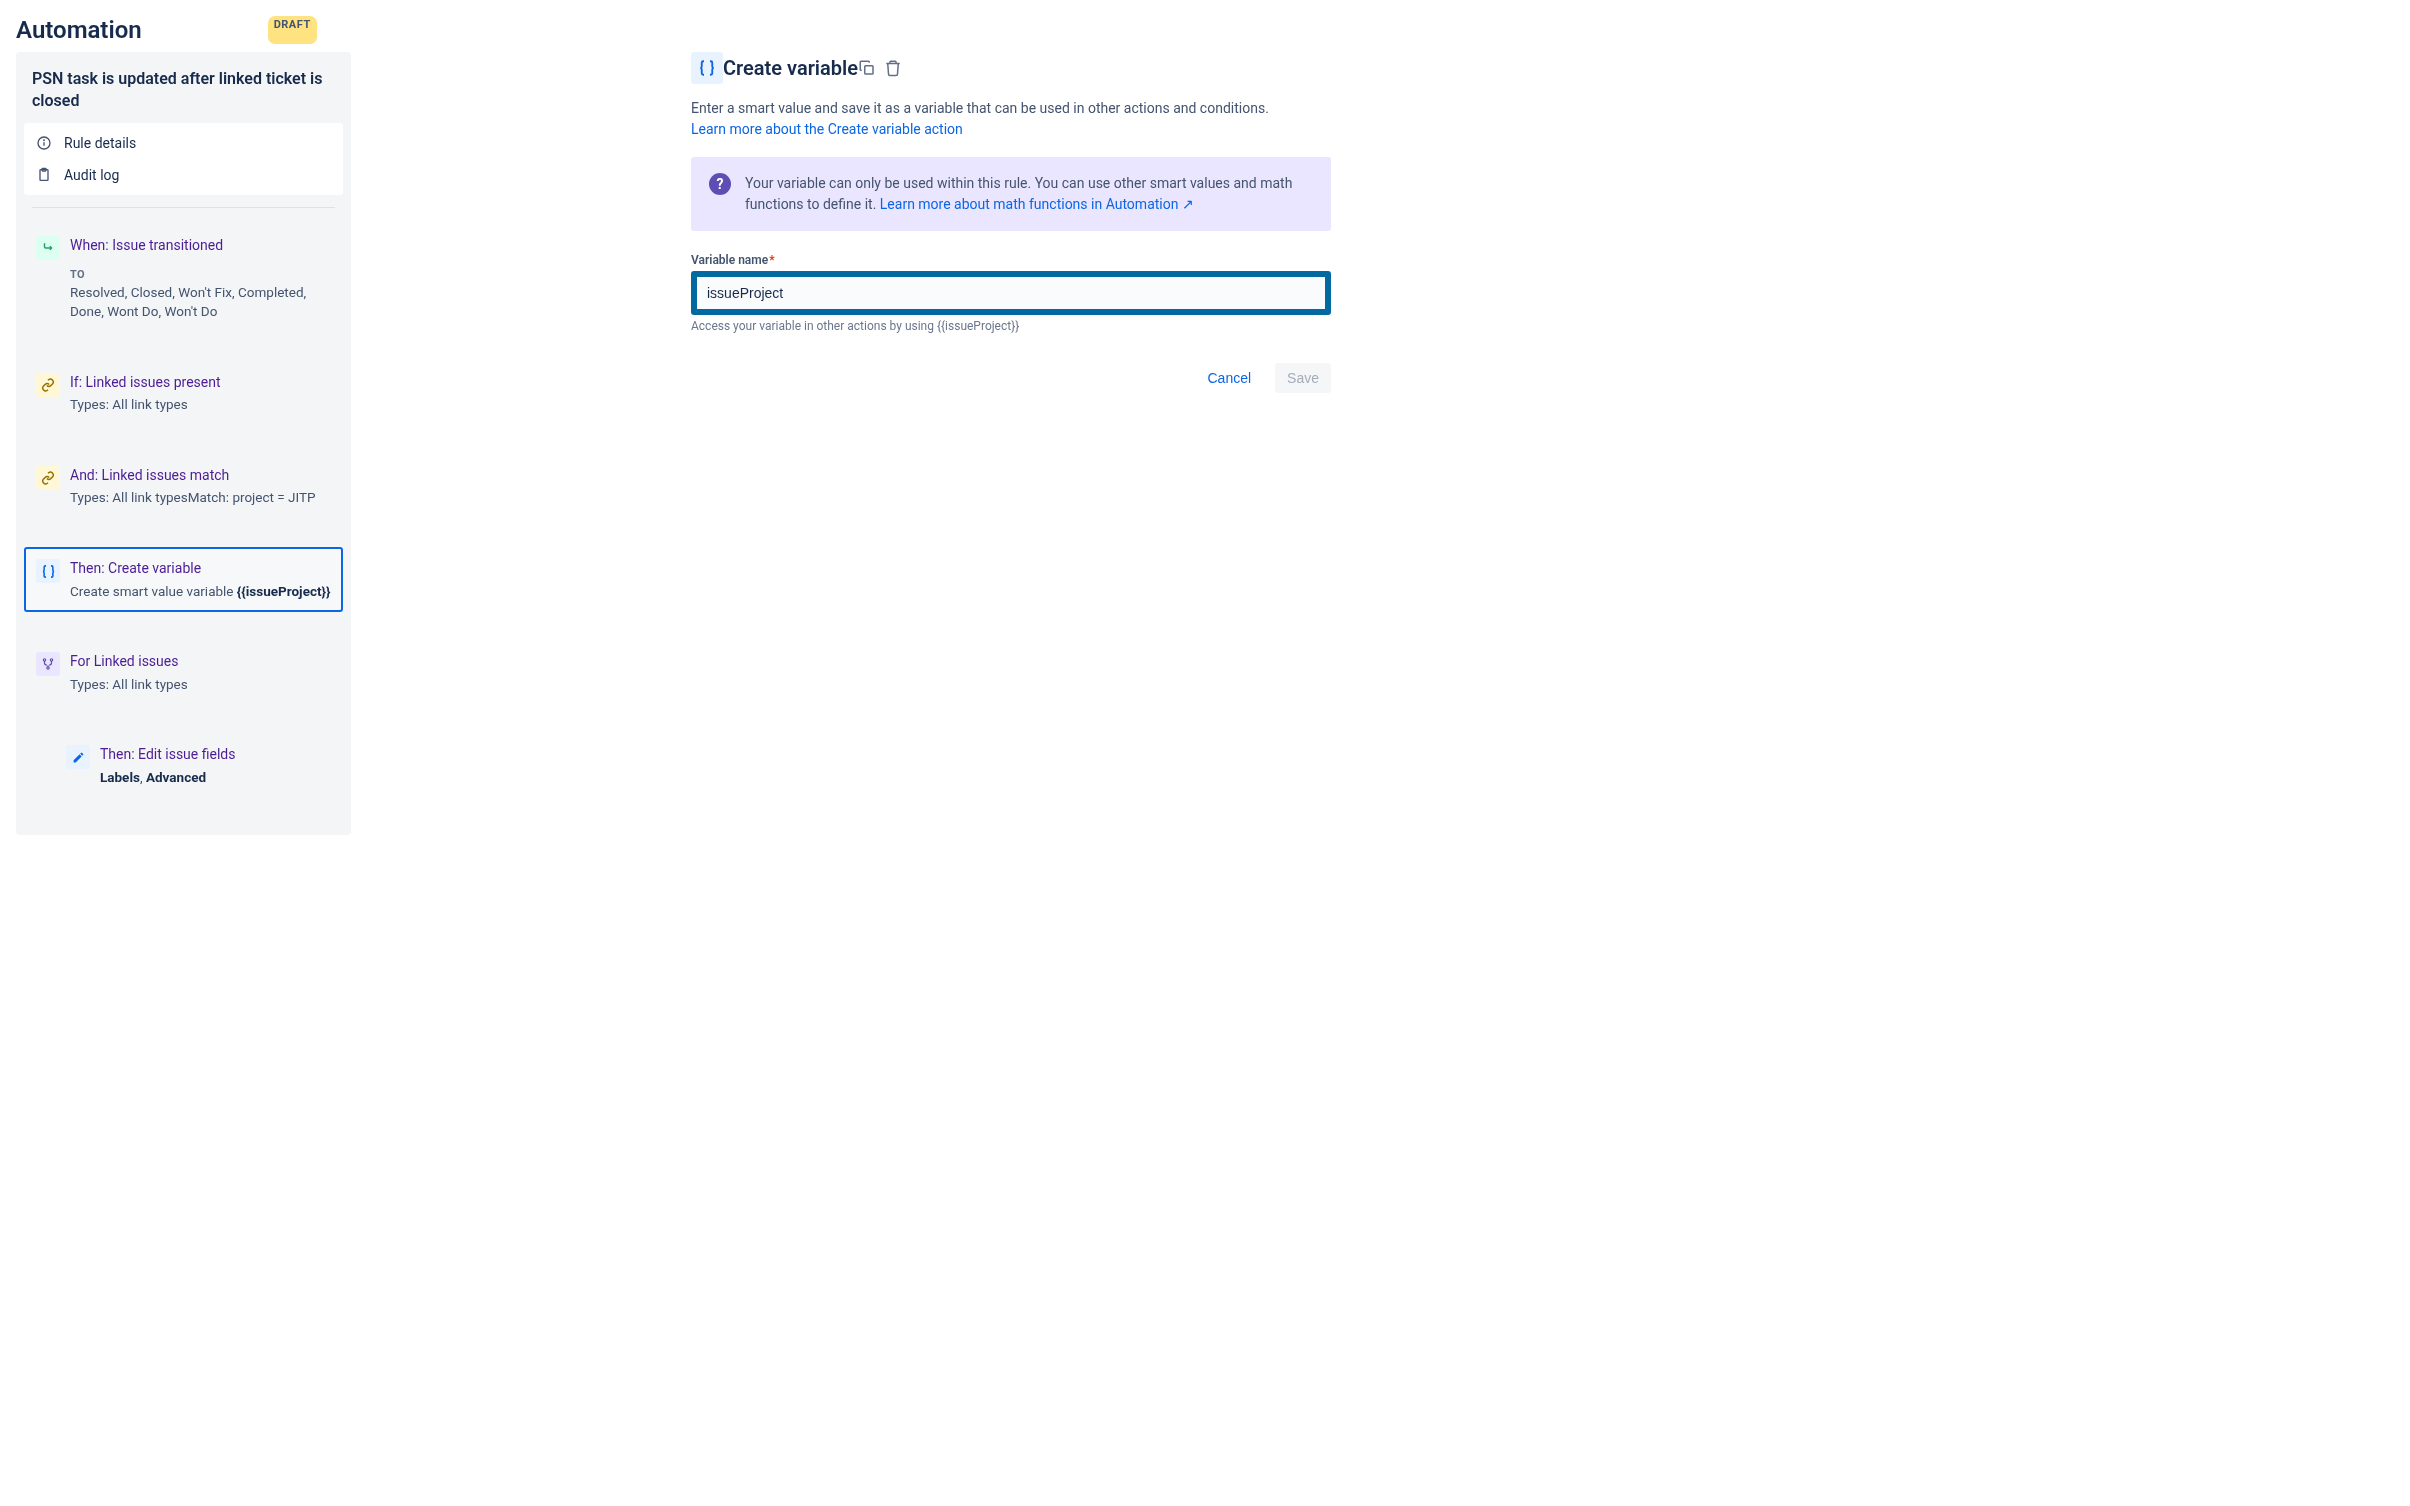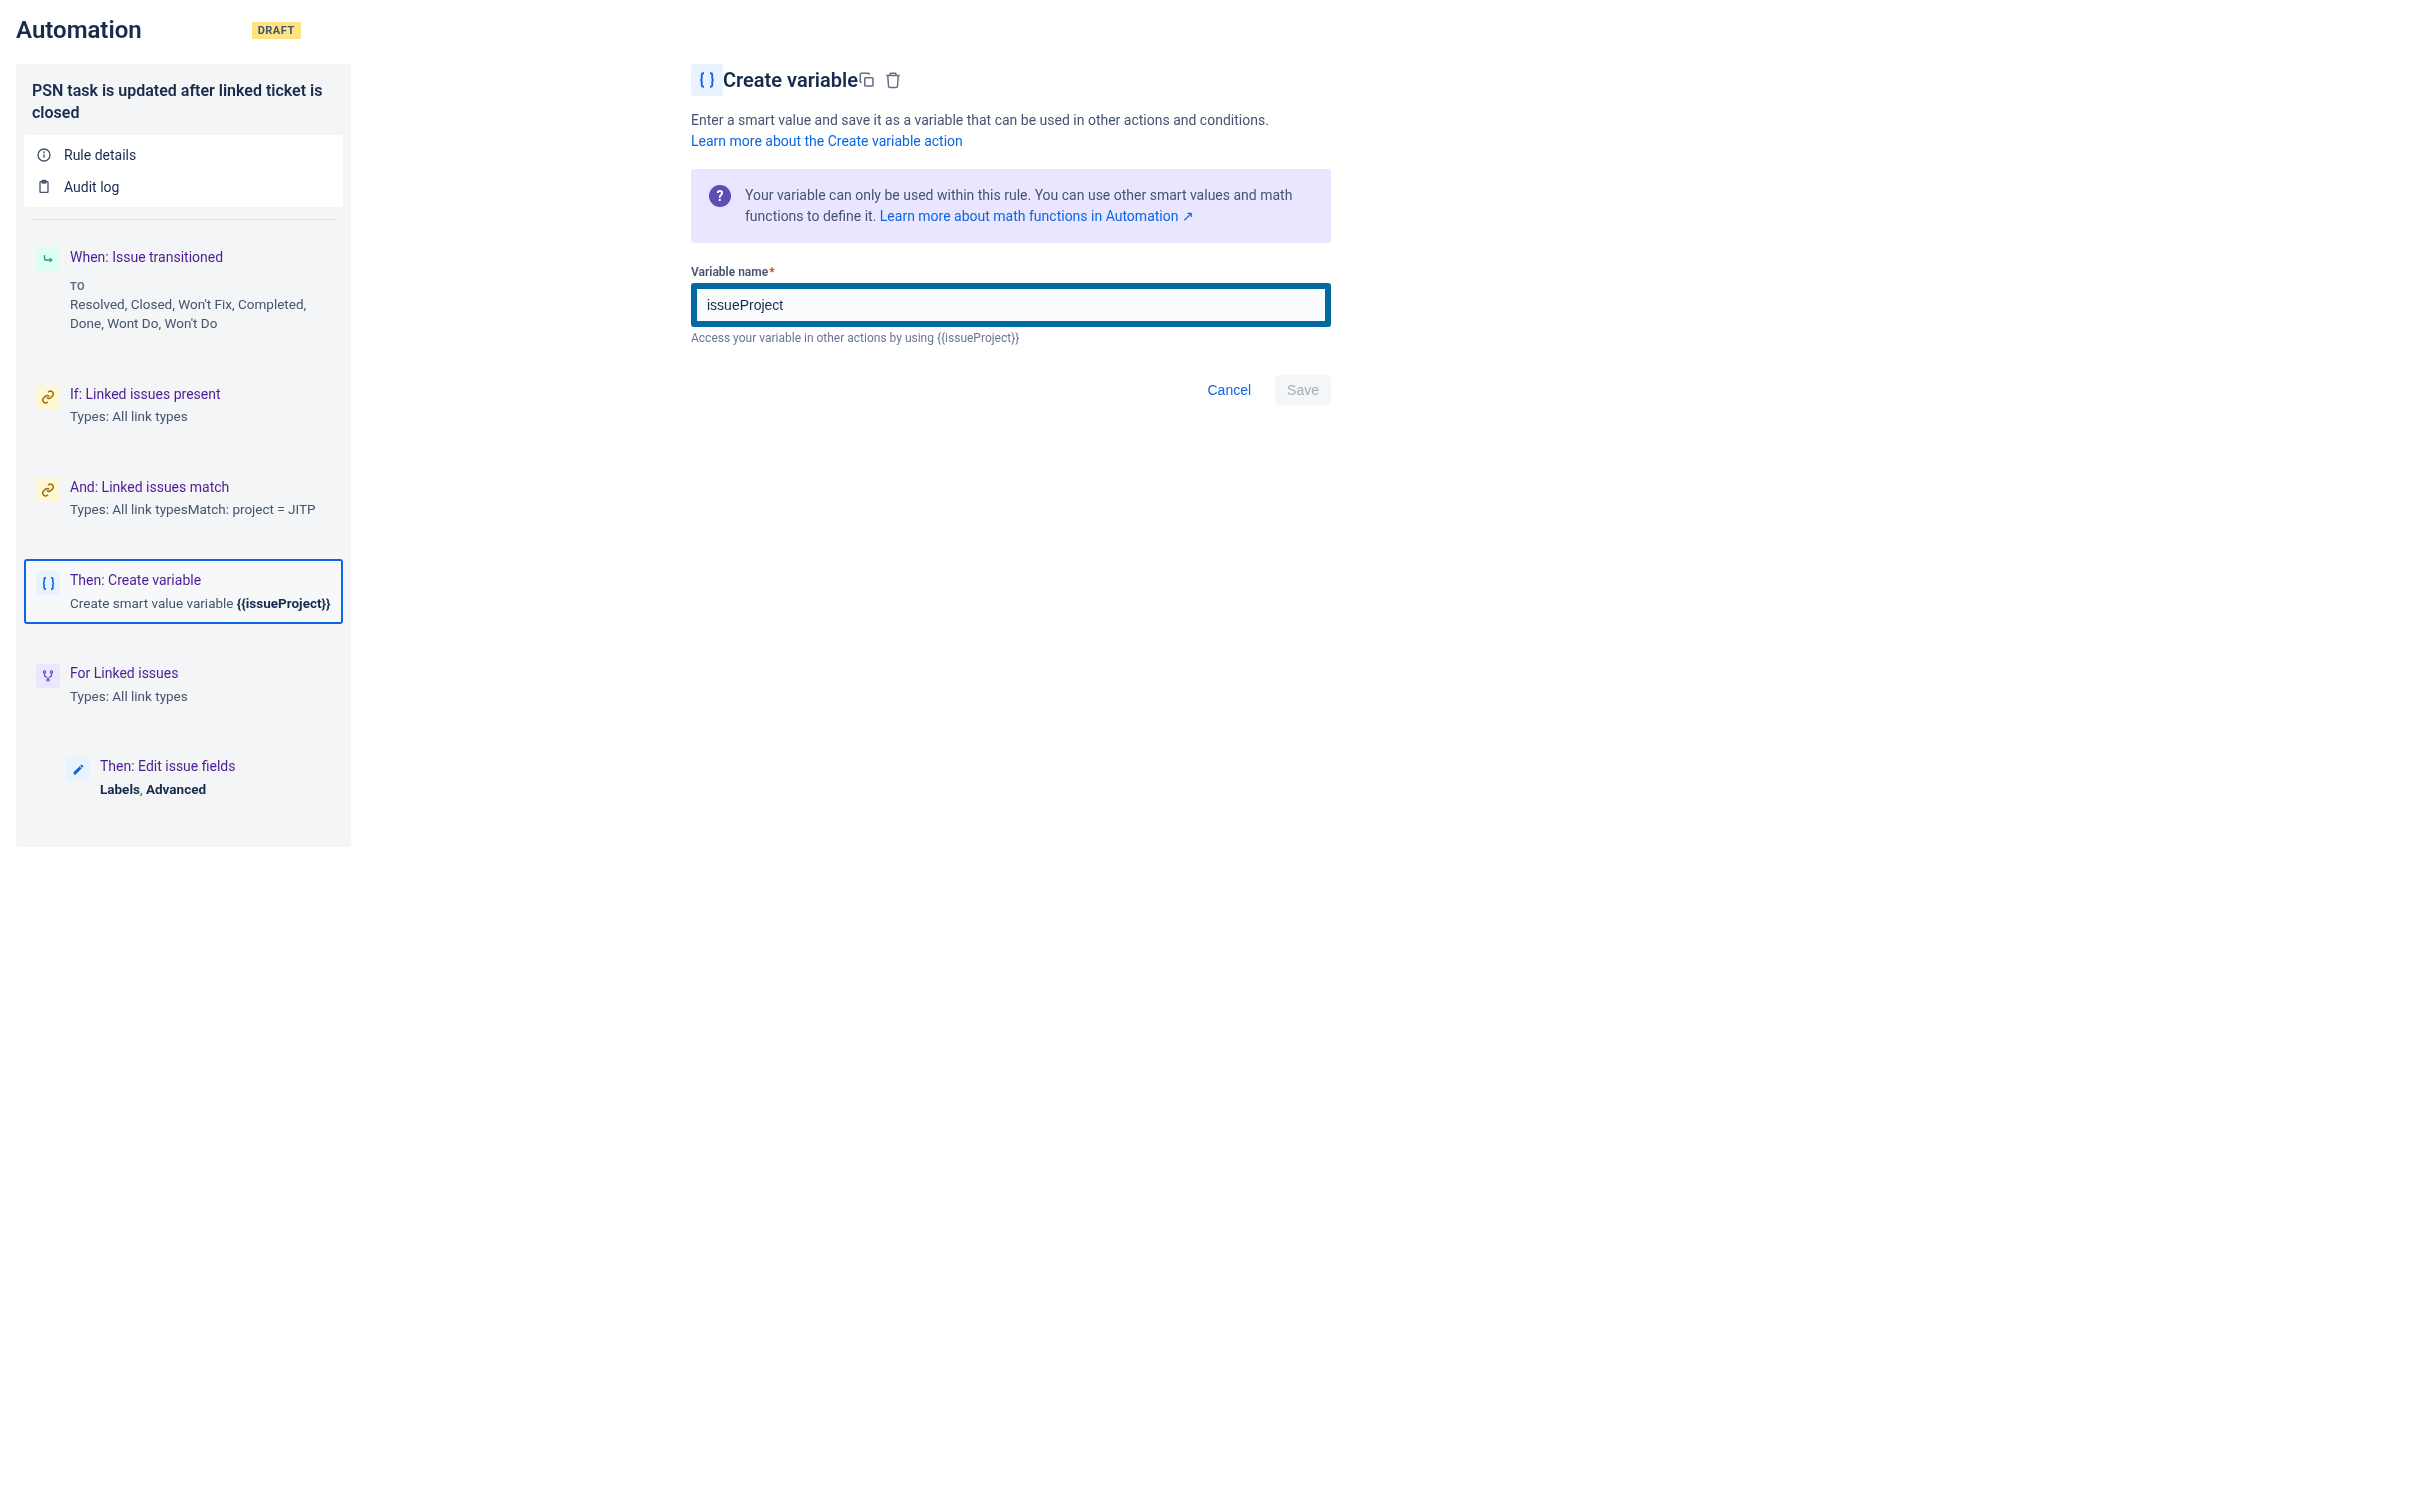--- a/index.html
+++ b/index.html
@@ -5,35 +5,35 @@
   * { box-sizing: border-box; margin: 0; padding: 0; }
   body {
     font-family: -apple-system, BlinkMacSystemFont, "Segoe UI", Roboto, "Helvetica Neue", Arial, sans-serif;
     background: #fff;
     color: #172B4D;
     font-size: 14px;
     padding: 16px;
   }
   .header-row {
     display: flex;
-    align-items: center;
-    margin-bottom: 20px;
+    gap: 16px;
+    margin-bottom: 8px;
   }
   .page-title {
     font-size: 24px;
     font-weight: 600;
     color: #172B4D;
   }
   .draft-badge {
     background: #FFE380;
     color: #44546F;
     font-size: 11px;
     font-weight: 700;
     padding: 2px 6px;
-    border-radius: 1px;
+    border-radius: 7px;
     letter-spacing: 0.5px;
     margin-left: 110px;
   }
   .layout {
     display: flex;
     gap: 340px;
   }
   .sidebar {
     width: 335px;
     background: #F4F5F7;

